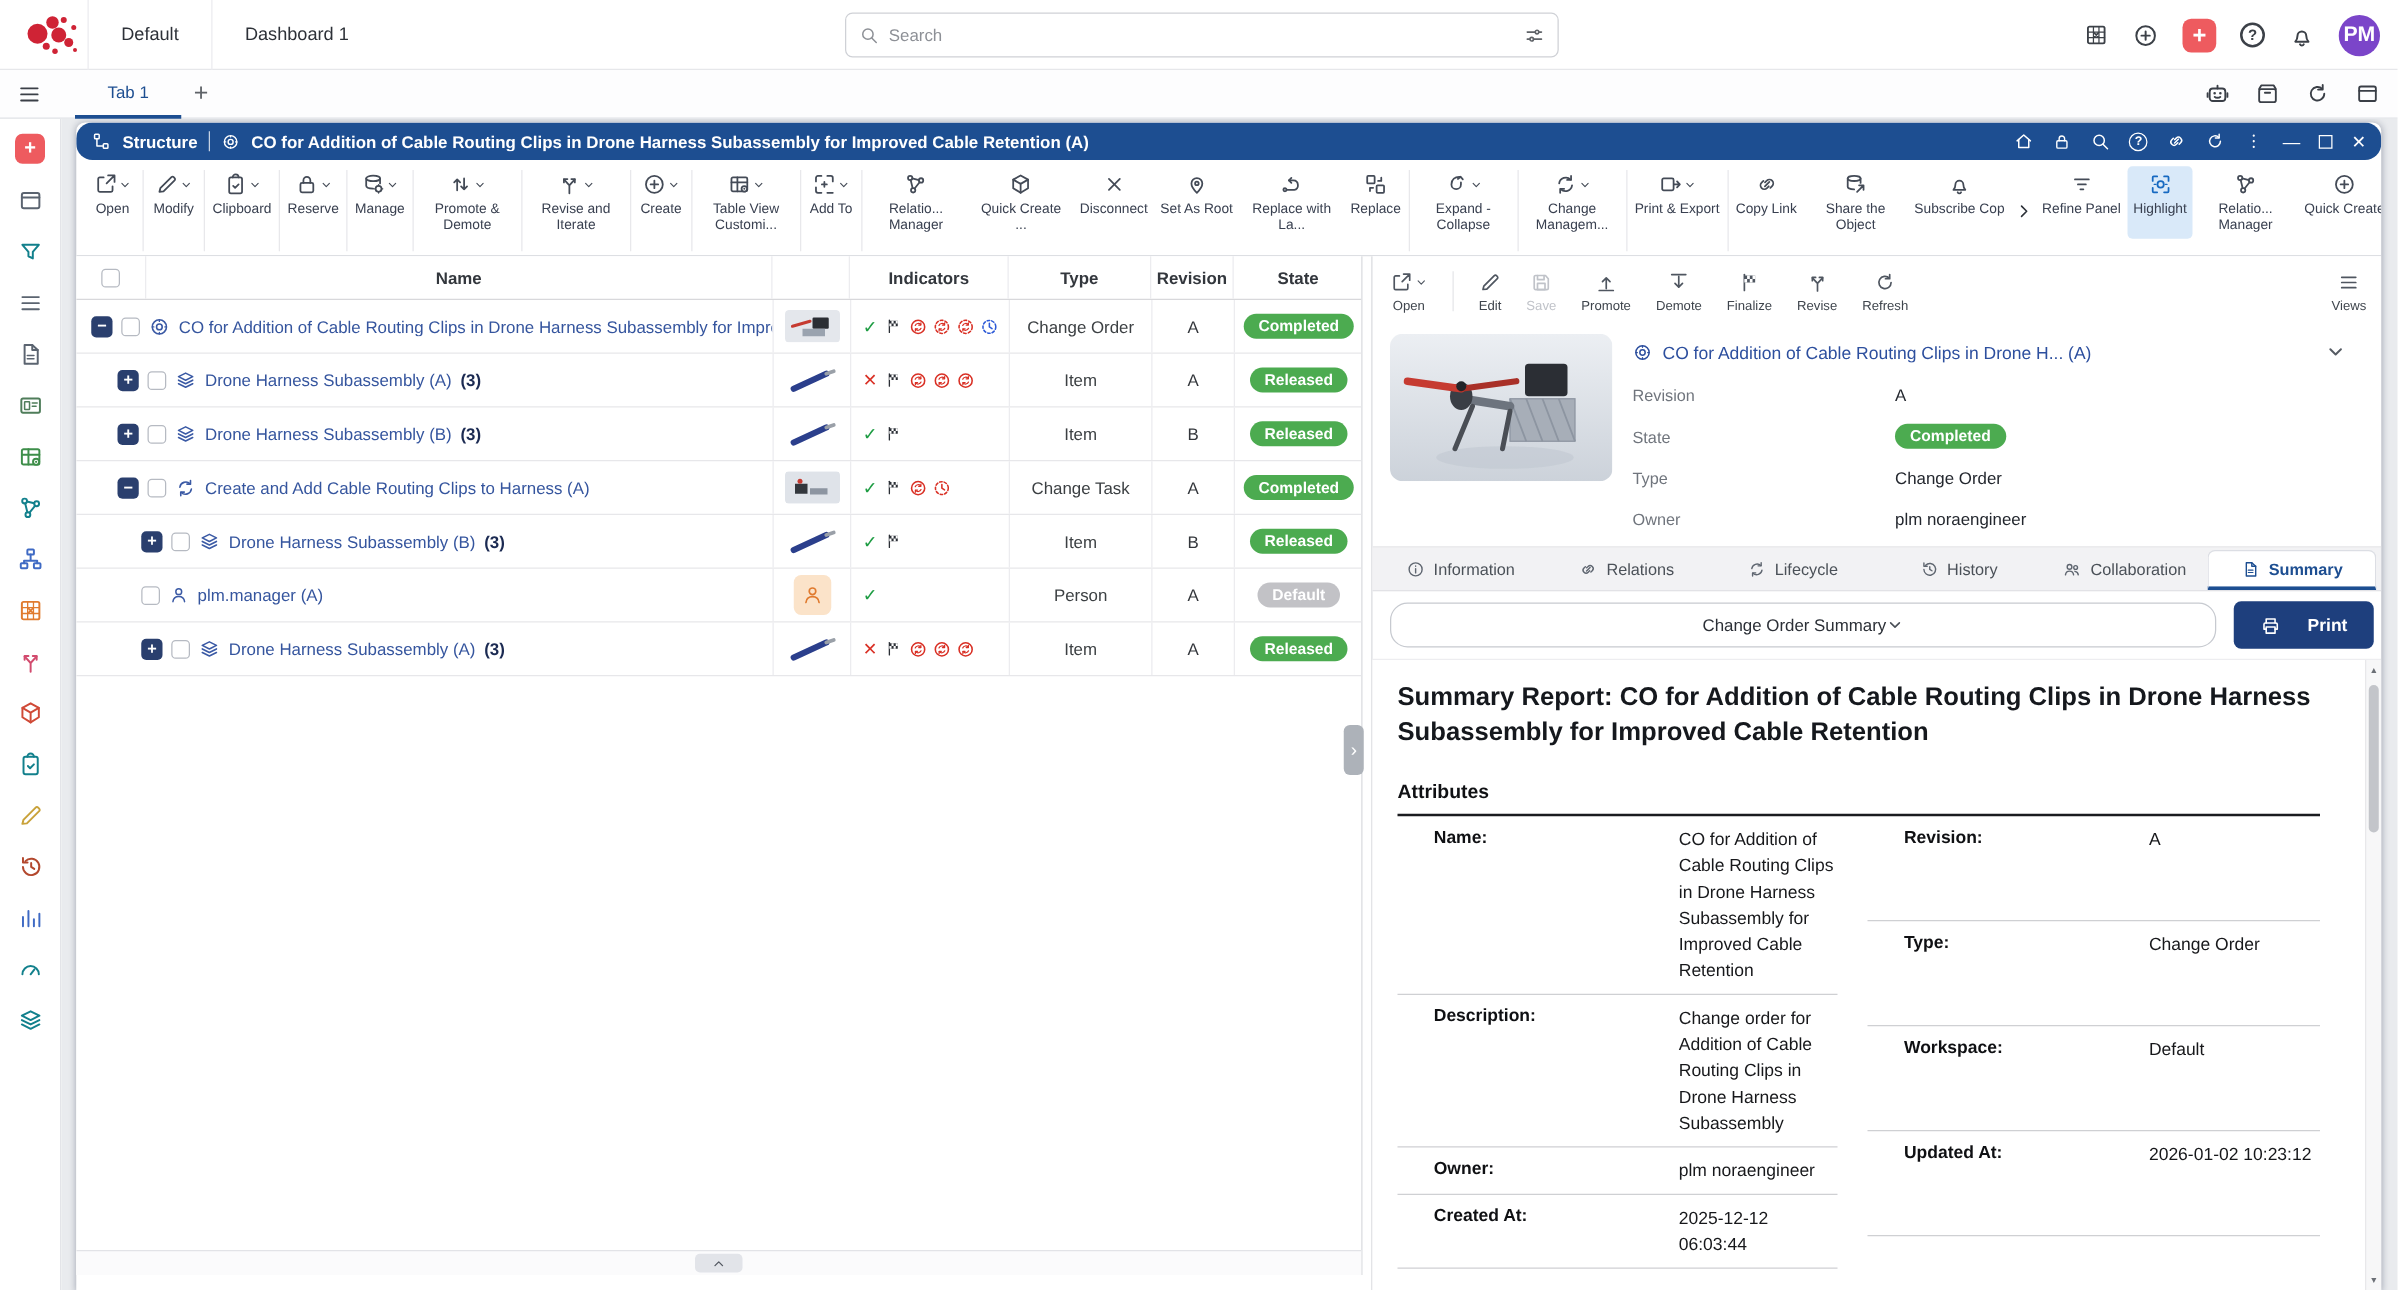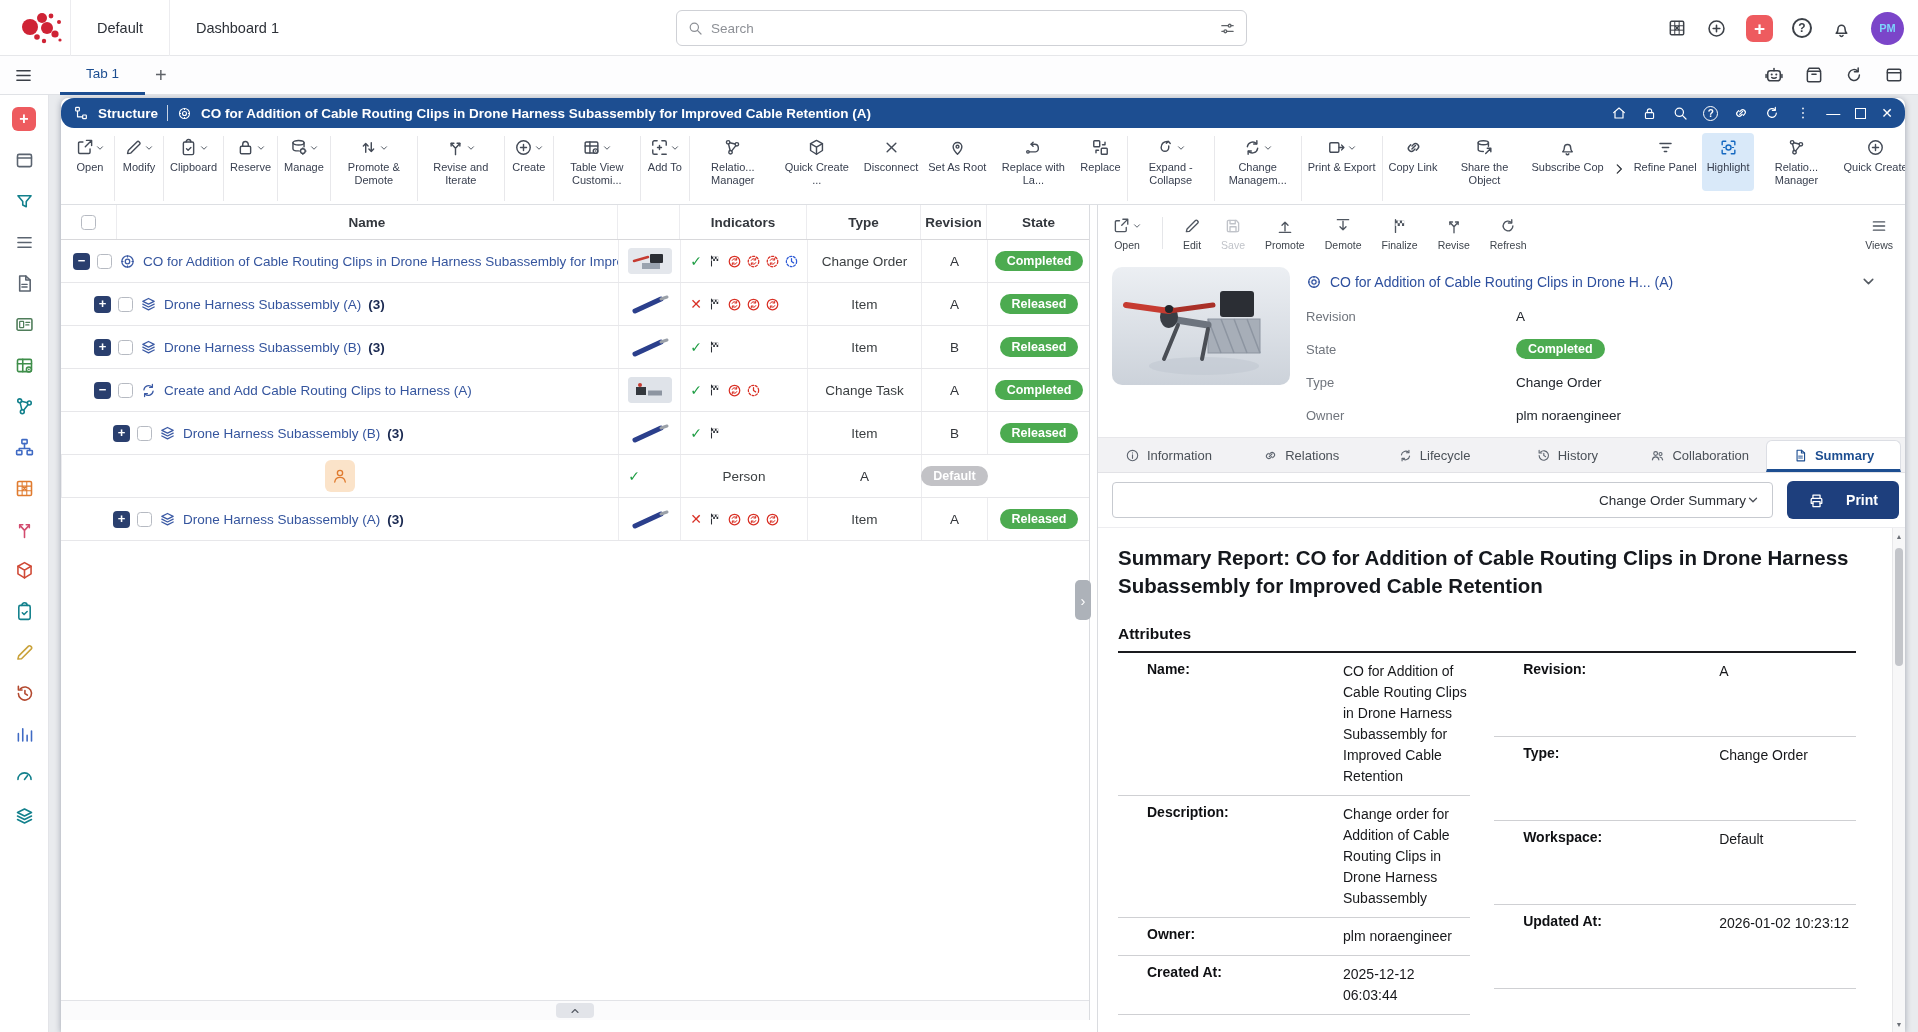--- a/index.html
+++ b/index.html
@@ -15,21 +15,21 @@
   .tbitem { padding:0 26px; font-size:14.5px; color:#2d3138; height:56px; display:flex; align-items:center; cursor:pointer; }
   .searchbox { position:absolute; left:676px; top:10px; width:571px; height:36px; border:1px solid #cfd1d6;
     border-radius:6px; display:flex; align-items:center; padding:0 10px; gap:8px; background:#fff; }
   .sinput { flex:1; border:none; outline:none; font-size:13.5px; color:#333; font-family:inherit; }
   .sinput::placeholder { color:#8d9096; }
   .tbright { position:absolute; right:14px; top:0; height:56px; display:flex; align-items:center; gap:19px; color:#3c4148; }
   .redplus { width:27px; height:27px; border-radius:7px; background:#ee5b5f; color:#fff; display:flex; align-items:center;
     justify-content:center; font-size:19px; font-weight:700; line-height:1; cursor:pointer; }
   .qring { width:20px; height:20px; border:2px solid #3c4148; border-radius:50%; display:flex; align-items:center;
     justify-content:center; font-size:12px; font-weight:700; cursor:pointer; }
-  .avatar { width:33px; height:33px; border-radius:50%; background:#7b45c9; color:#7dd3fc; font-size:11px; font-weight:700;
+  .avatar { width:33px; height:33px; border-radius:50%; background:#7b45c9; color:#ffffff; font-size:17px; font-weight:700;
     display:flex; align-items:center; justify-content:center; cursor:pointer; }
 
   
   #tabbar { position:absolute; left:0; top:56px; width:1918px; height:39px; background:#fdfdfe;
     border-bottom:1px solid #e0e2e6; display:flex; align-items:center; z-index:29; }
   .hamb { margin-left:13px; color:#3a3f47; cursor:pointer; }
   .tab1 { margin-left:26px; height:39px; display:flex; align-items:center; padding:0 26px; font-size:13.5px;
     color:#1d4e91; border-bottom:3px solid #1d4e91; cursor:pointer; }
   .tabplus { margin-left:10px; font-size:20px; color:#5f6368; cursor:pointer; }
   .tabright { position:absolute; right:14px; display:flex; gap:20px; color:#3a3f47; align-items:center; }
@@ -131,22 +131,22 @@
   .rp-tabs { height:36px; display:flex; align-items:stretch; background:#f2f2f4; border-top:1px solid #e7e7ea;
     border-bottom:1px solid #e2e2e6; padding:0 4px; }
   .rtab { flex:1; display:flex; align-items:center; justify-content:center; gap:7px; font-size:13px; color:#4b5158;
     cursor:pointer; }
   .rtab .ici { display:flex; color:#5f6670; }
   .rtab.active { background:#fff; border:1px solid #dcdee4; border-bottom:3px solid #1d4e91; border-radius:6px 6px 0 0;
     color:#1d4e91; font-weight:700; margin-top:2px; }
   .rtab.active .ici { color:#1d4e91; }
 
   .rp-controls { height:54px; display:flex; align-items:center; gap:14px; padding:8px 6px 8px 14px; }
-  .selbox { flex:1; height:36px; border:1px solid #c7cad0; border-radius:4px; display:flex; align-items:center;
-    justify-content:flex-end; padding:0 12px; font-size:13.5px; color:#2b2f36; cursor:pointer; background:#fff; }
+  .selbox { flex:1; height:36px; border:1px solid #c7cad0; border-radius:14px; display:flex; align-items:center;
+    justify-content:center; padding:0 12px; font-size:13.5px; color:#2b2f36; cursor:pointer; background:#fff; }
   .printbtn { width:112px; height:38px; background:#1e3f7d; border-radius:6px; color:#fff; font-weight:700; font-size:14px;
     display:flex; align-items:center; justify-content:center; gap:21px; cursor:pointer; border:none; }
 
   .rp-reportwrap { flex:1; position:relative; border-top:1px solid #ededf0; }
   .rp-report { position:absolute; inset:0 13px 0 0; padding:16px 36px 0 20px; overflow:hidden; background:#fff; }
   .rep-title { font-size:20.5px; font-weight:700; color:#15181d; line-height:1.35; max-width:744px; }
   .rep-attr { font-size:15.5px; font-weight:700; color:#101114; margin-top:26px; }
   .arule { border-top:2px solid #1a1b1f; margin-top:8px; }
   .acols { display:flex; gap:24px; }
   .acol.left { width:362px; } .acol.right { width:372px; }
@@ -1159,20 +1159,29 @@
             </span>
       </div>
       <div class="c-type">Item</div>
       <div class="c-rev">B</div>
       <div class="c-state">
             <span class="badge bg-green">Released</span>
           </div>
     </div>
 
     <div class="trow">
+      <div class="c-name lvl2">
+        <span class="cb"></span>
+        <span class="tico">
+              <svg class="ic" width="16" height="16">
+                <use href="#s-person"></use>
+              </svg>
+            </span>
+        <span class="nm">plm.manager (A)</span>
+      </div>
       <div class="c-thumb">
             <span class="th-person">
               <svg class="ic" width="18" height="18">
                 <use href="#s-person"></use>
               </svg>
             </span>
           </div>
       <div class="c-ind">
         <span class="ind i-chk">✓</span>
       </div>

